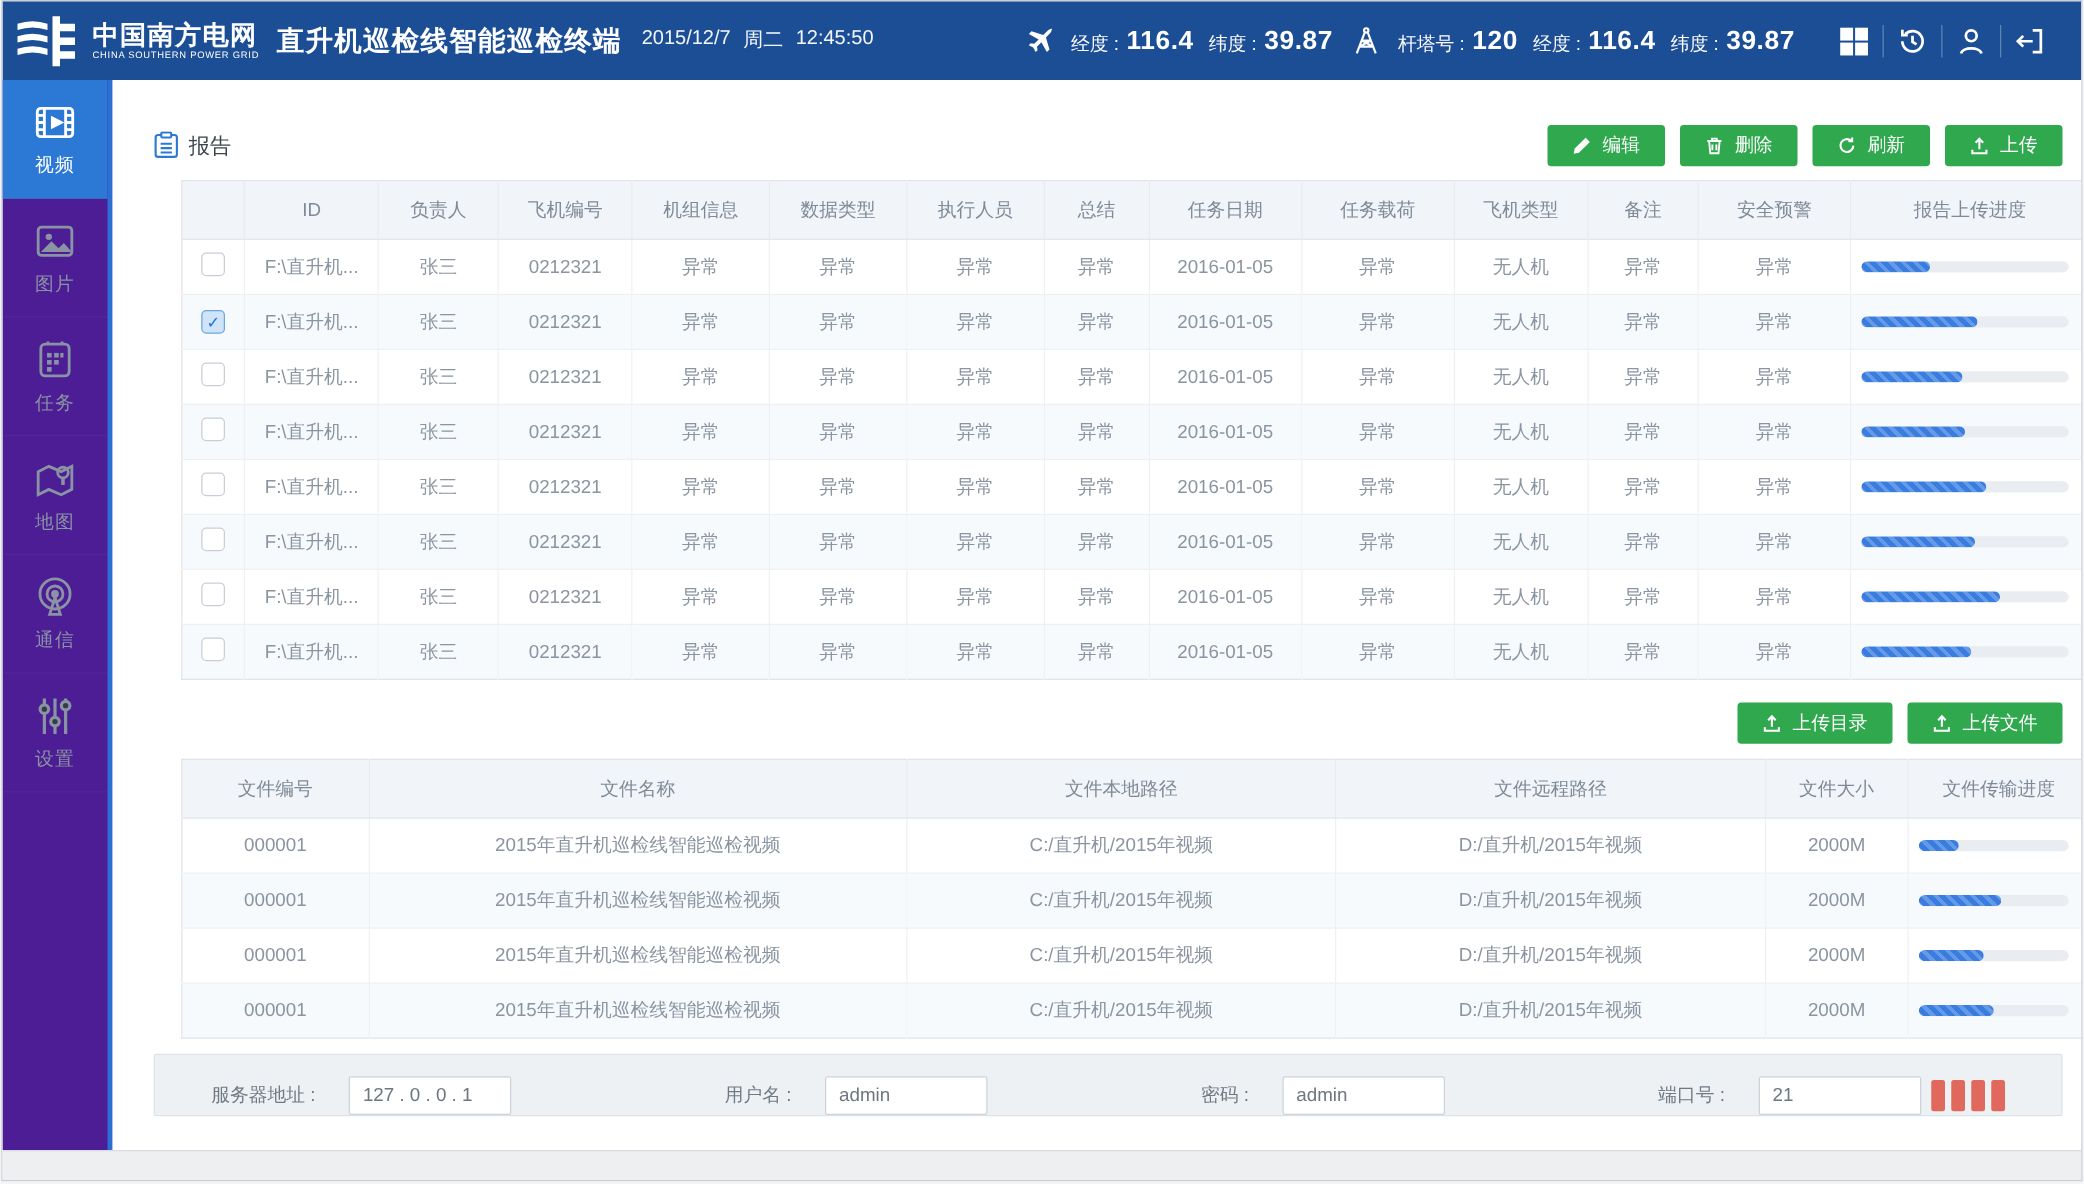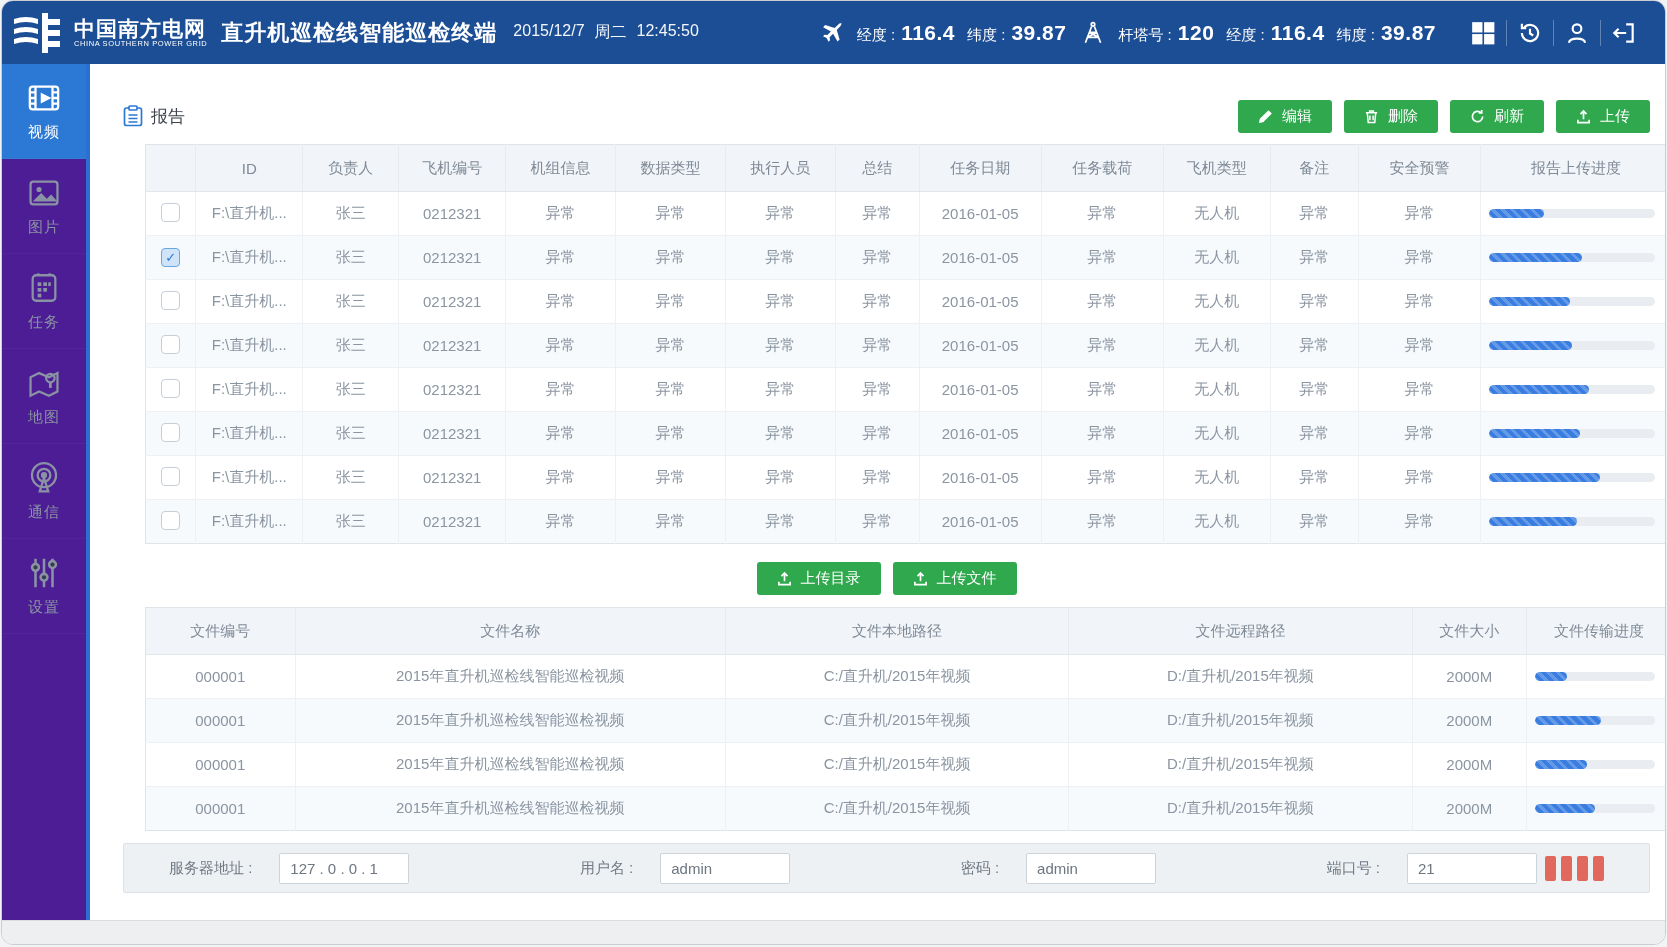--- a/index.html
+++ b/index.html
@@ -1,18 +1,18 @@
 <!DOCTYPE html>
 <html><head>
 <meta charset="utf-8">
 <style>
   * { margin:0; padding:0; box-sizing:border-box; }
   html,body { background:#f2f3f5; font-family:"Liberation Sans","DejaVu Sans",sans-serif; }
   .app { width:1665px; height:945px; margin:0 auto; background:#fff; border:1px solid #c9ced3;
-         border-radius:12px; overflow:hidden; display:flex; flex-direction:column; }
+         border-radius:0; overflow:hidden; display:flex; flex-direction:column; }
 
   
   .topbar { height:63px; background:#1c4e95; display:flex; align-items:center; padding:0 18px 0 10px;
             color:#fff; flex:0 0 auto; }
   .brand { display:flex; align-items:center; gap:10px; }
   .brand-mark { width:52px; height:44px; color:#fff; }
   .brand-text { line-height:1.05; }
   .brand-cn { font-size:21px; font-weight:bold; letter-spacing:1px; }
   .brand-en { font-size:7.5px; letter-spacing:.6px; }
   .app-title { font-size:22px; font-weight:bold; margin-left:14px; letter-spacing:1px; }
@@ -74,25 +74,25 @@
 
   .checkbox { display:inline-block; width:19px; height:19px; border:1px solid #c7ced6; border-radius:4px;
               background:#fff; cursor:pointer; line-height:17px; font-size:13px; color:transparent; }
   .checkbox.checked { background:#cfe4f9; border-color:#6aa6e0; color:#2b79d4; }
 
   .p-track { height:9px; background:#e9edf2; border-radius:5px; margin:0 16px 0 8px; overflow:hidden; }
   .p-fill { height:100%; border-radius:5px; background-color:#3a7de0;
             background-image:repeating-linear-gradient(45deg, rgba(255,255,255,.22) 0 3px, transparent 3px 7px); }
 
   
-  .file-actions { display:flex; justify-content:center; gap:12px; margin:18px 0 12px; }
+  .file-actions { display:flex; justify-content:flex-end; gap:12px; margin:18px 0 12px; }
 
   
   .conn-bar { margin:12px 0 8px; height:50px; background:#eef1f4; border:1px solid #dde2e7; border-radius:2px;
-              display:flex; align-items:center; justify-content:space-between; padding:0 45px; }
+              display:flex; align-items:flex-end; justify-content:space-between; padding:0 45px; }
   .conn-group { display:flex; align-items:center; gap:8px; }
   .conn-label { font-size:15px; color:#707a85; white-space:nowrap; }
   .conn-input { width:130px; height:31px; border:1px solid #ccd4da; border-radius:2px; background:#fff;
                 padding:0 10px; font-size:15px; color:#6d7681; font-family:inherit;margin-left:19px; }
   .signal { display:flex; gap:5px; align-items:center; }
   .signal-bar { width:11px; height:25px; background:#e1685d; border-radius:2px; }
 
   .footer-strip { height:24px; background:#edeff1; border-top:1px solid #d9dde1; flex:0 0 auto; }
 </style>
 </head>

